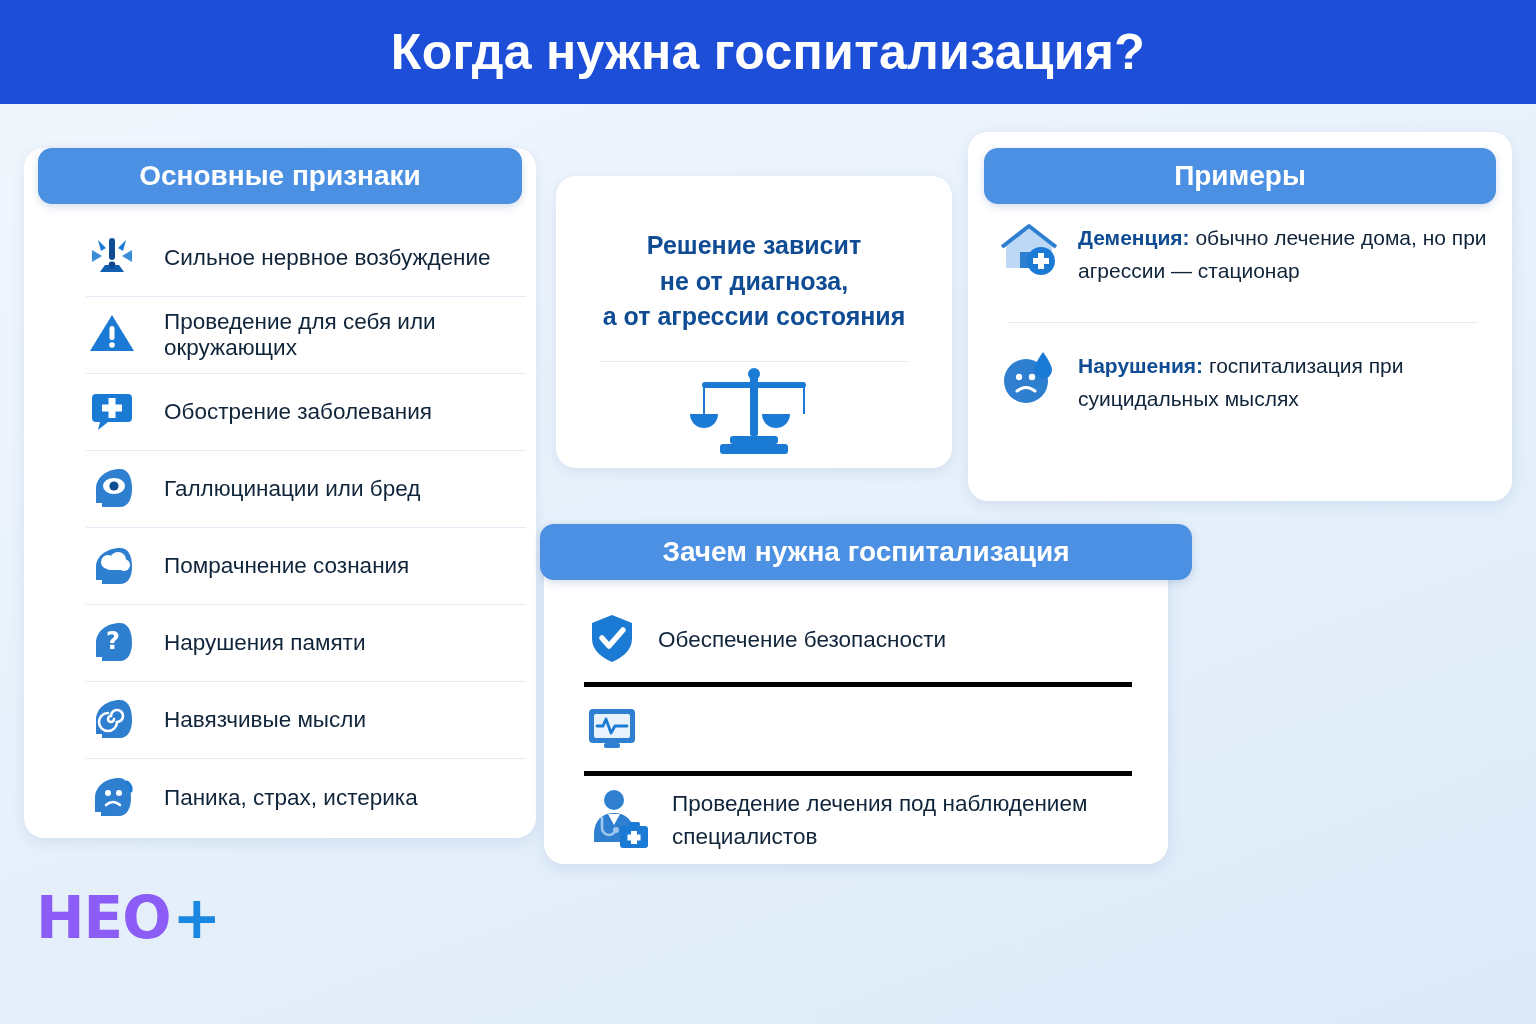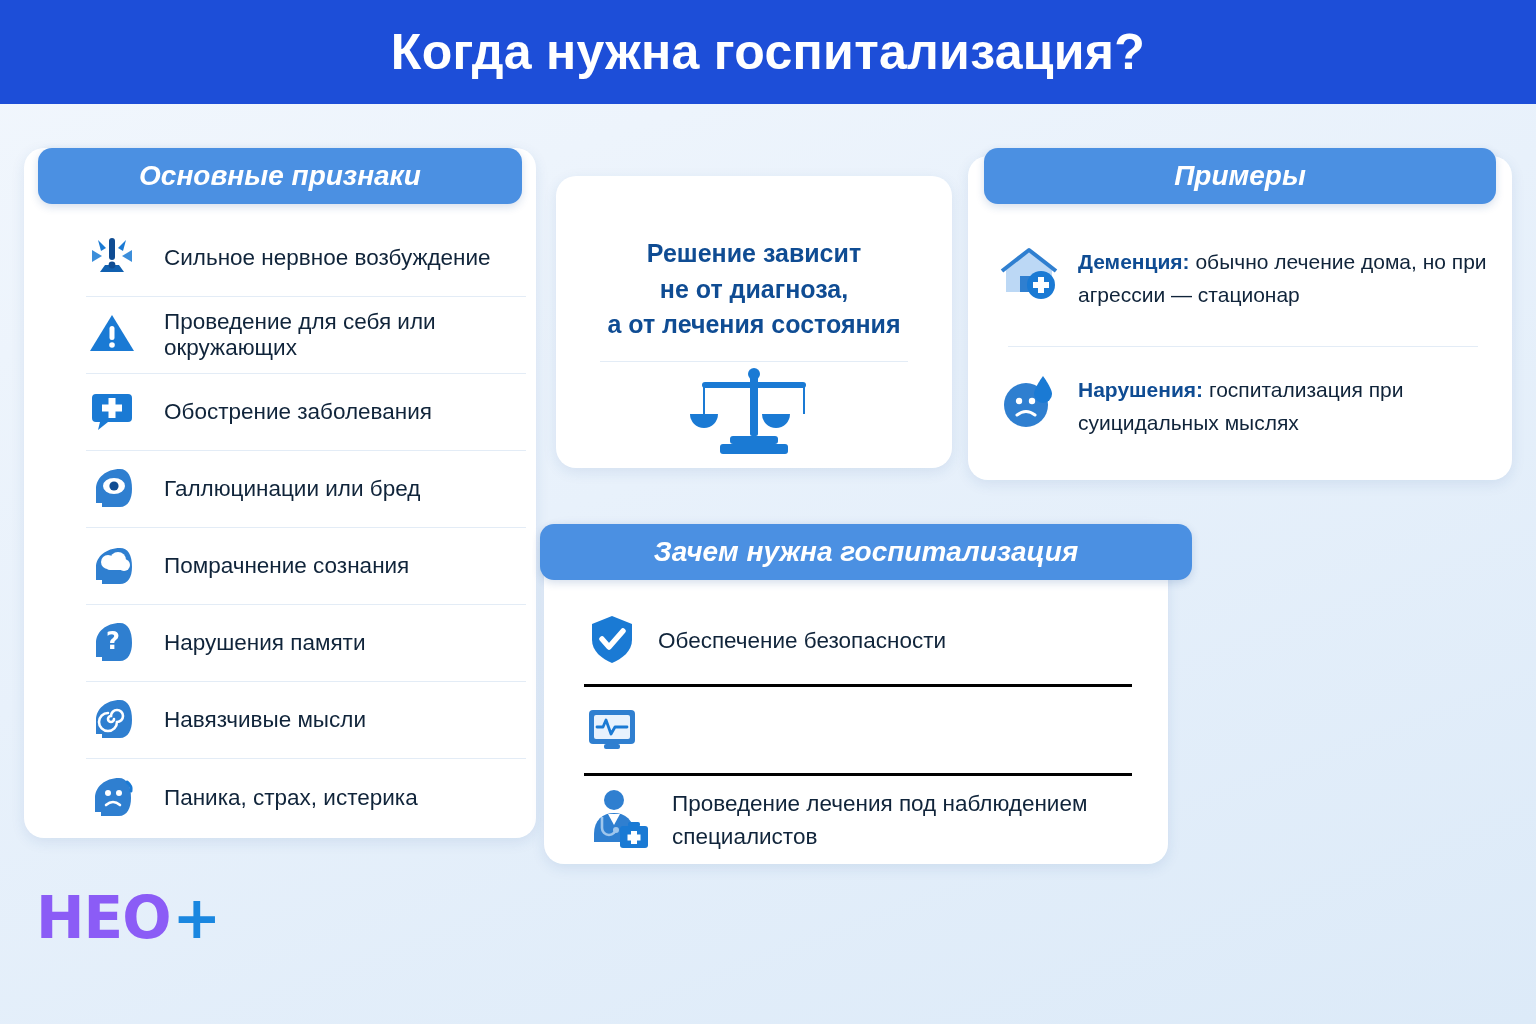--- a/index.html
+++ b/index.html
@@ -43,21 +43,20 @@
     position: absolute;
     background: #4b90e2;
     border-radius: 14px;
     color: #ffffff;
     font-size: 28px;
     font-weight: bold;
     display: flex;
     align-items: center;
     justify-content: center;
     box-shadow: 0 3px 9px rgba(30, 80, 150, 0.18);
-    font-style: italic;
   }
 
   
   #signs-card { left: 24px; top: 148px; width: 512px; height: 690px; }
   #signs-title { left: 38px; top: 148px; width: 484px; height: 56px; }
   .signs-list {
     position: absolute;
     left: 62px; top: 72px;
     width: 440px;
   }
@@ -72,38 +71,38 @@
   .sign-label {
     font-size: 22.5px;
     color: #10243a;
   }
   .ico { flex: 0 0 auto; display: block; }
 
   
   #decision-card { left: 556px; top: 176px; width: 396px; height: 292px; }
   .decision-text {
     position: absolute;
-    left: 20px; top: 60px;
+    left: 20px; top: 52px;
     width: 356px;
     text-align: center;
     color: #0f4c93;
     font-size: 25px;
     font-weight: bold;
     line-height: 1.42;
   }
   .decision-divider {
     position: absolute;
     left: 44px; top: 185px;
     width: 308px; height: 1px;
     background: #e3ecf6;
   }
   .scales-wrap { position: absolute; left: 128px; top: 186px; }
 
   
-  #examples-card { left: 968px; top: 156px; width: 544px; height: 324px; }
+  #examples-card { left: 968px; top: 132px; width: 544px; height: 369px; }
   #examples-title { left: 984px; top: 148px; width: 512px; height: 56px; }
   .example-row {
     position: absolute;
     left: 28px;
     width: 500px;
     display: flex;
     align-items: flex-start;
     gap: 16px;
   }
   #example-0 { top: 84px; }
@@ -124,21 +123,21 @@
 
   
   #why-card { left: 544px; top: 524px; width: 624px; height: 340px; }
   #why-title { left: 540px; top: 524px; width: 652px; height: 56px; }
   .why-list { position: absolute; left: 40px; top: 74px; width: 548px; }
   .why-row {
     display: flex;
     align-items: center;
     gap: 18px;
     height: 89px;
-    border-bottom: 3px solid #000000;
+    border-bottom: 5px solid #000000;
   }
   .why-row:last-child { border-bottom: none; }
   .why-label { font-size: 22.5px; color: #10243a; line-height: 1.45; }
 
   
   #logo {
     position: absolute;
     left: 36px; top: 884px;
     display: flex;
     align-items: center;
@@ -269,21 +268,21 @@
   </div>
 </div>
 <div class="card-title" id="signs-title">
   <span>Основные признаки</span>
 </div>
 
 <div class="card" id="decision-card">
   <div class="decision-text">
     <div>Решение зависит</div>
     <div>не от диагноза,</div>
-    <div>а от лечения состояния</div>
+    <div>а от агрессии состояния</div>
   </div>
   <div class="decision-divider"></div>
   <div class="scales-wrap">
     <svg width="140" height="96" viewBox="0 0 140 96">
       <g fill="#1a7ad4">
         <rect x="66" y="12" width="8" height="62" rx="2"></rect>
         <circle cx="70" cy="12" r="6"></circle>
         <rect x="18" y="20" width="104" height="6" rx="3"></rect>
         <rect x="46" y="74" width="48" height="8" rx="3"></rect>
         <rect x="36" y="82" width="68" height="10" rx="3"></rect>

